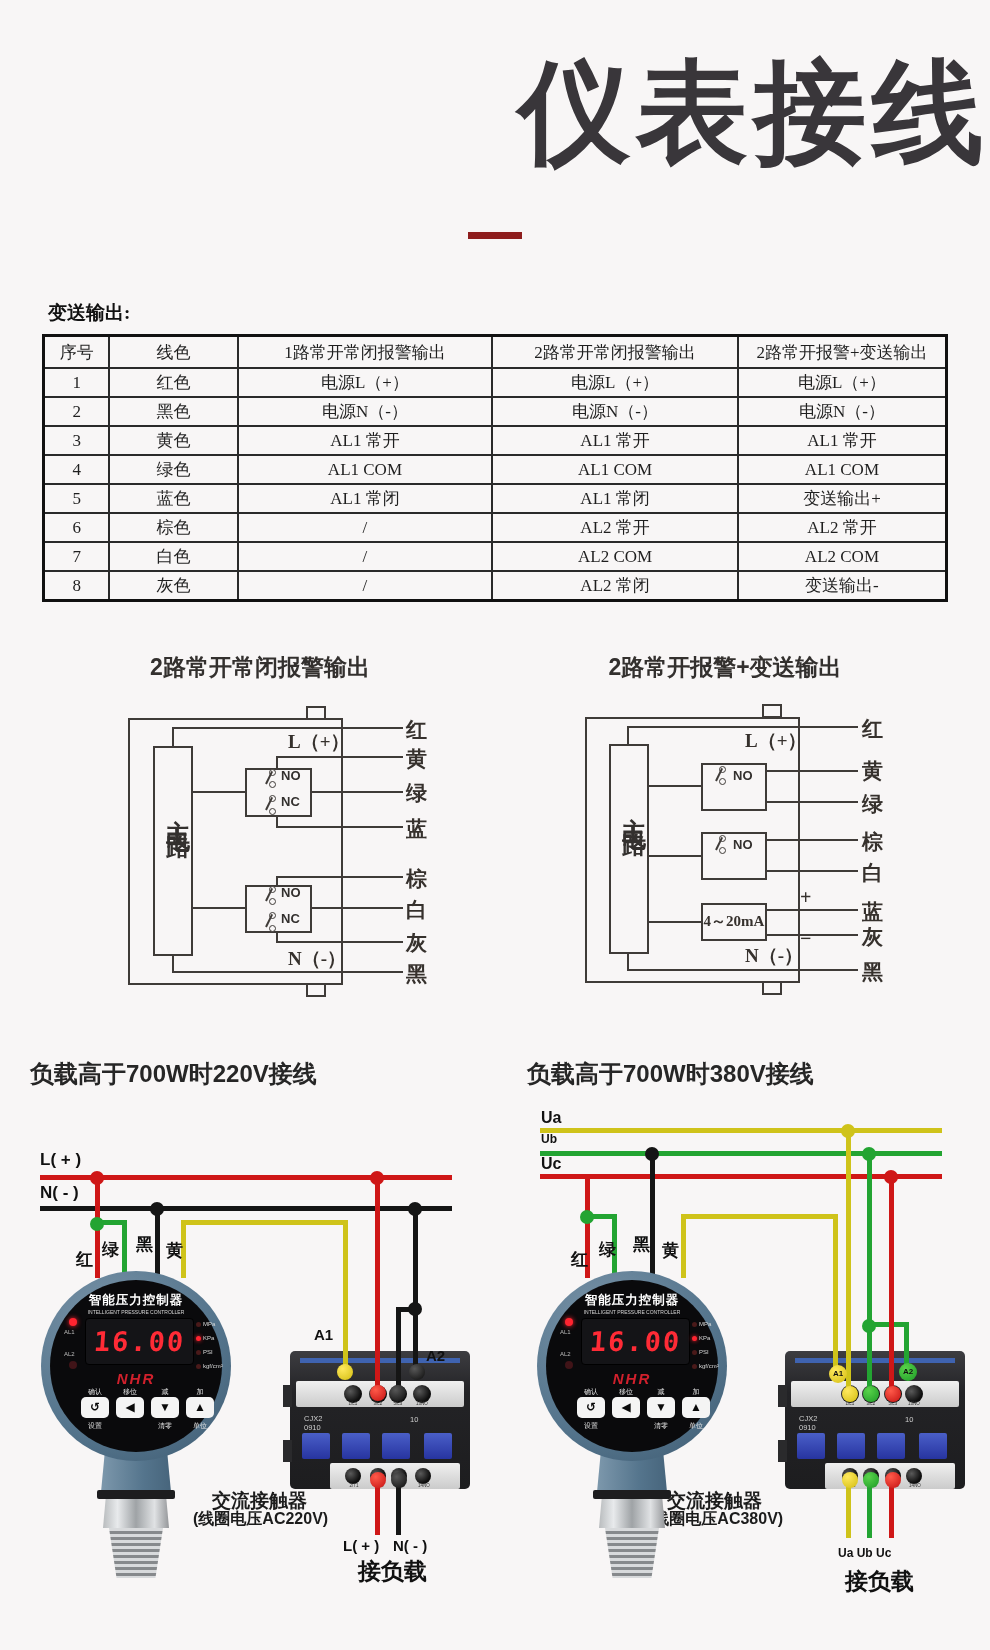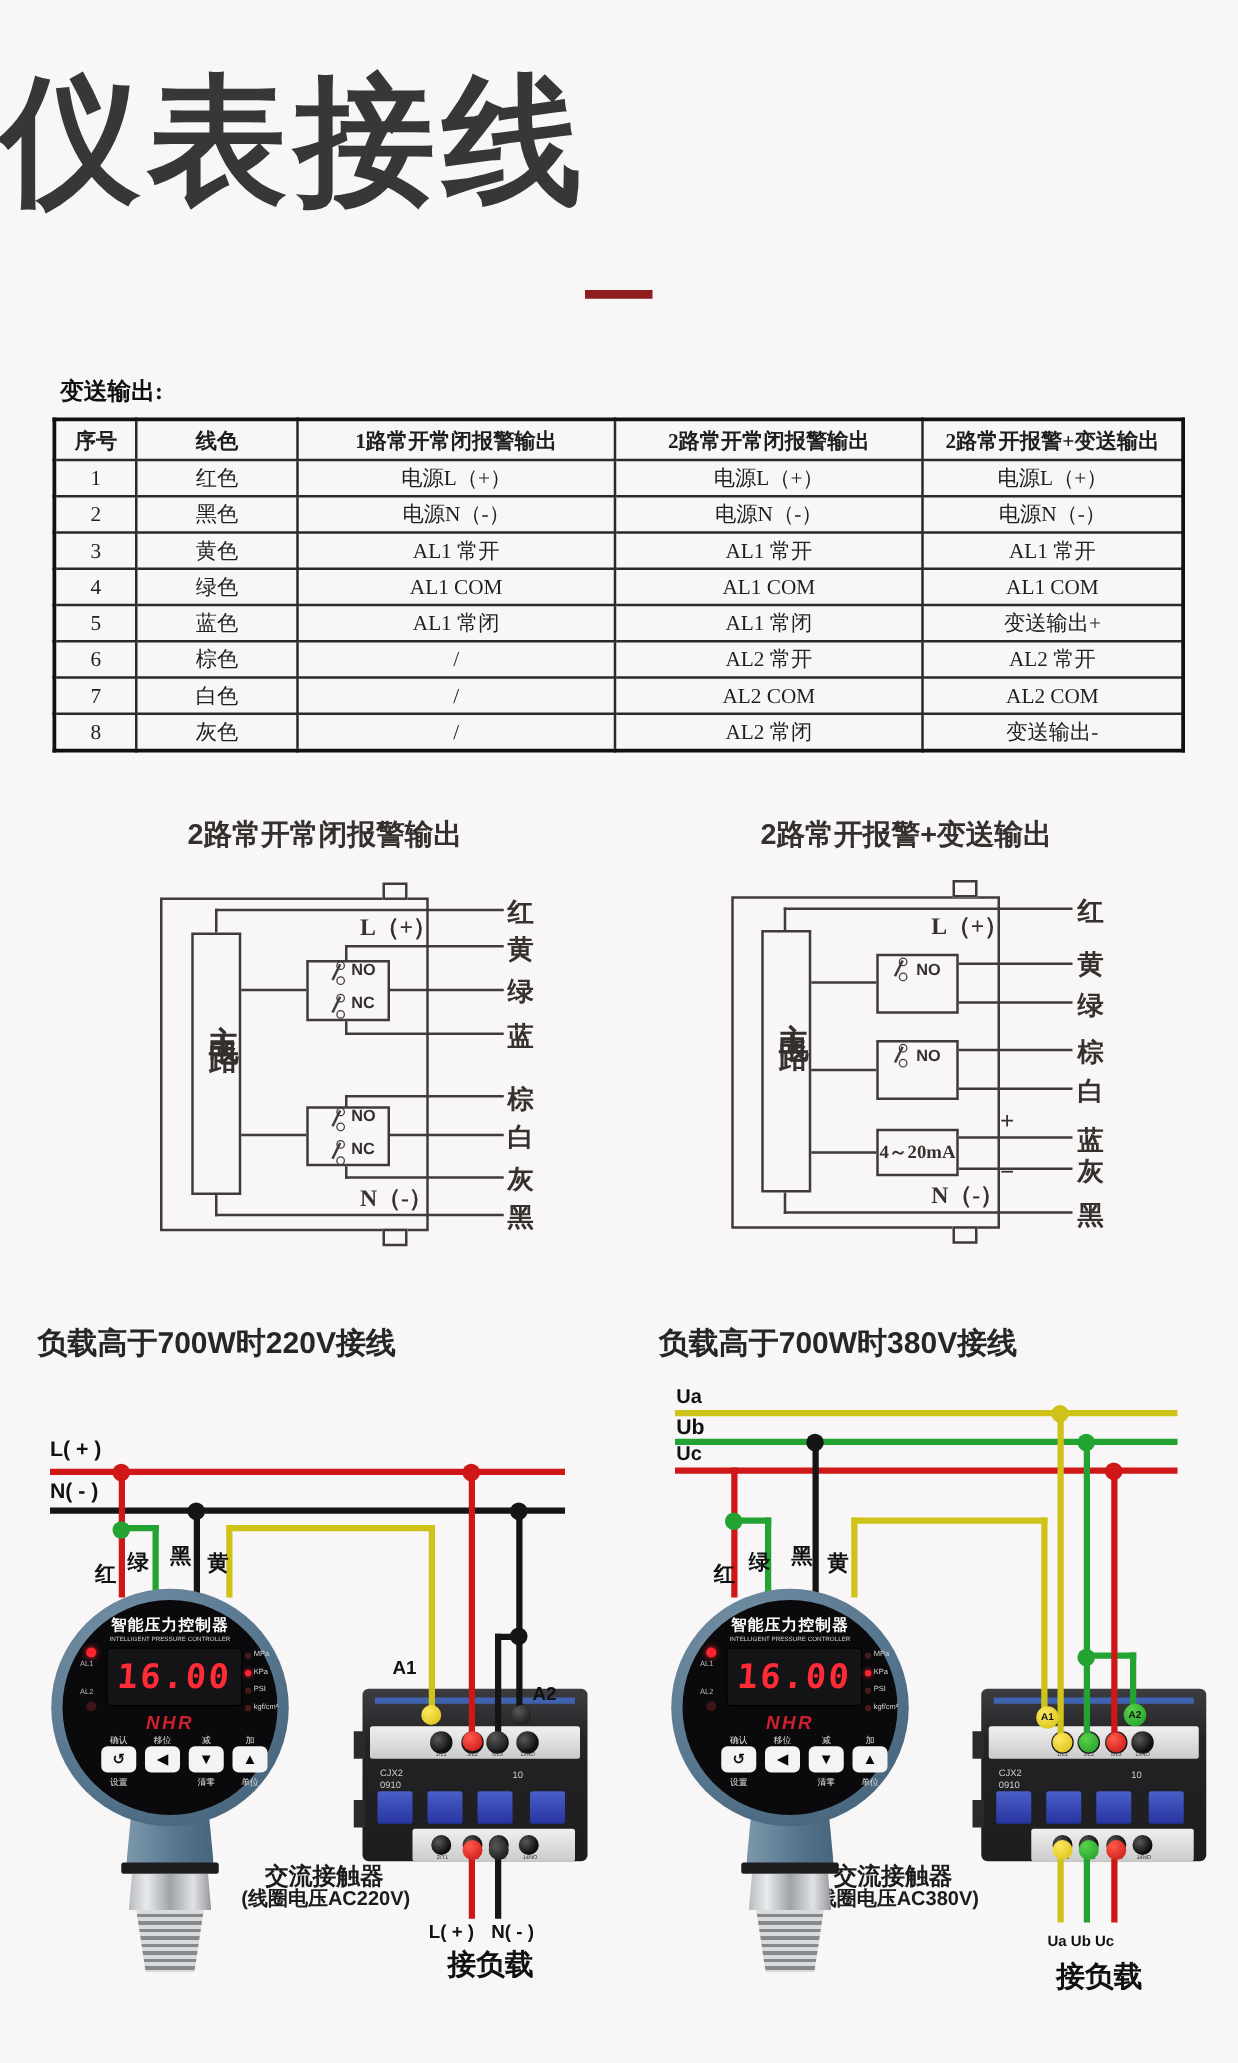--- a/index.html
+++ b/index.html
@@ -12,21 +12,21 @@
   .dot{position:absolute;border-radius:50%;}
   .cc{position:absolute;width:7px;height:7px;border:1.5px solid #3f3b38;border-radius:50%;background:#f8f6f6;box-sizing:border-box;}
   .slant{position:absolute;width:2px;height:14px;background:#3f3b38;transform:rotate(26deg);transform-origin:bottom center;}
   .lbl{position:absolute;font-family:"Liberation Serif","DejaVu Serif",serif;font-weight:bold;color:#36312d;}
   .san{position:absolute;font-family:"Liberation Sans","DejaVu Sans",sans-serif;}
   .vtext{writing-mode:vertical-rl;text-orientation:upright;letter-spacing:8px;}
   
   table.wt{position:absolute;left:42px;top:334px;width:906px;border-collapse:collapse;table-layout:fixed;
     font-family:"Liberation Serif","DejaVu Serif",serif;color:#1f1f1f;border:3px solid #111;}
   table.wt th,table.wt td{border:2px solid #2a2a2a;text-align:center;padding:0;font-size:17px;}
-  table.wt th{height:30px;font-weight:bold;}
+  table.wt th{height:30px;font-weight:normal;}
   table.wt td{height:27px;}
   
   .gface{position:absolute;border-radius:50%;background:#0a0a0c;}
   .gbtn{position:absolute;width:28px;height:21px;background:#f4f4f4;border-radius:5px;color:#0a0a0a;
     font-size:12px;text-align:center;line-height:21px;font-weight:bold;}
   .gtl{position:absolute;width:28px;text-align:center;font-size:7px;color:#e3e3e3;}
   .gun{position:absolute;font-size:6px;color:#d8d8d8;}
   .gud{position:absolute;width:5px;height:5px;border-radius:50%;}
   
   .cbody{position:absolute;background:linear-gradient(180deg,#3d3d41,#232326 30%,#1d1d1f);border-radius:5px;}
@@ -41,21 +41,21 @@
   .capR{background:radial-gradient(circle at 35% 30%,#ff5a4a,#c41111);}
   .capK{background:radial-gradient(circle at 35% 30%,#585858,#0a0a0a);}
   .capG{background:radial-gradient(circle at 35% 30%,#59d34a,#1d9a27);}
   .bblock{position:absolute;width:28px;height:26px;background:linear-gradient(180deg,#4a5fc8,#2734a0);border-radius:2px;}
 </style>
 </head>
 <body>
 
 <div id="page">
 
-  <div class="a" style="left:0;top:38px;width:990px;text-align:left;font-size:112px;font-weight:900;color:#39363a;letter-spacing:6px;">仪表接线</div>
+  <div class="a" style="left:0;top:38px;width:990px;text-align:right;font-size:112px;font-weight:900;color:#39363a;letter-spacing:6px;">仪表接线</div>
   <div class="a" style="left:468px;top:232px;width:54px;height:7px;background:#8e1d1d;"></div>
 
   <div class="lbl" style="left:48px;top:300px;font-size:19px;color:#111;">变送输出:</div>
 
   <table class="wt">
     <colgroup>
         <col style="width:7.3%">
         <col style="width:14.2%">
         <col style="width:28.2%">
         <col style="width:27.2%">
@@ -399,21 +399,21 @@
       <div class="ctermS" style="left:100px;top:123px;"></div>
       <div class="ctermS" style="left:121px;top:123px;"></div>
       <div class="ctl" style="left:53px;top:138px;">2/T1</div>
       <div class="ctl" style="left:74px;top:138px;">4/T2</div>
       <div class="ctl" style="left:96px;top:138px;">6/T3</div>
       <div class="ctl" style="left:117px;top:138px;">14NO</div>
     </div>
 
     <div class="san" style="left:541px;top:1109px;font-size:16px;font-weight:bold;color:#111;">Ua</div>
     <div class="a" style="left:540px;top:1128px;width:402px;height:5px;background:#cfc31a;"></div>
-    <div class="san" style="left:541px;top:1132px;font-size:17px;font-weight:bold;color:#111;">Ub</div>
+    <div class="san" style="left:541px;top:1132px;font-size:12px;font-weight:bold;color:#111;">Ub</div>
     <div class="a" style="left:540px;top:1151px;width:402px;height:5px;background:#23a432;"></div>
     <div class="san" style="left:541px;top:1155px;font-size:16px;font-weight:bold;color:#111;">Uc</div>
     <div class="a" style="left:540px;top:1174px;width:402px;height:5px;background:#cf1717;"></div>
 
     <div class="a" style="left:585px;top:1174px;width:5px;height:104px;background:#cf1717;"></div>
     <div class="a" style="left:585px;top:1214px;width:32px;height:5px;background:#23a432;"></div>
     <div class="a" style="left:612px;top:1214px;width:5px;height:64px;background:#23a432;"></div>
     <div class="a" style="left:650px;top:1151px;width:5px;height:127px;background:#151515;"></div>
     <div class="a" style="left:681px;top:1214px;width:5px;height:64px;background:#cfc31a;"></div>
     <div class="a" style="left:681px;top:1214px;width:157px;height:5px;background:#cfc31a;"></div>

